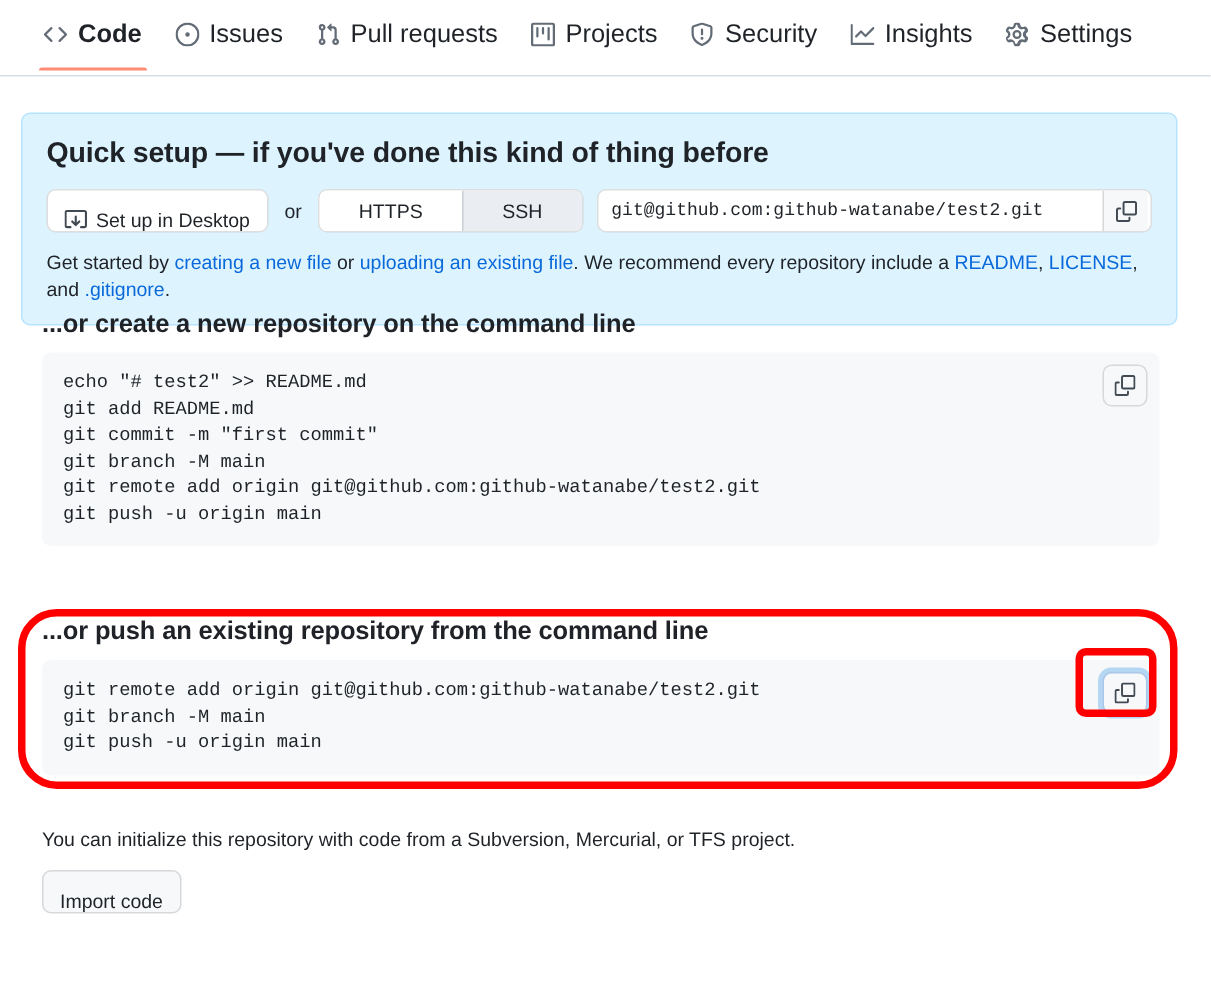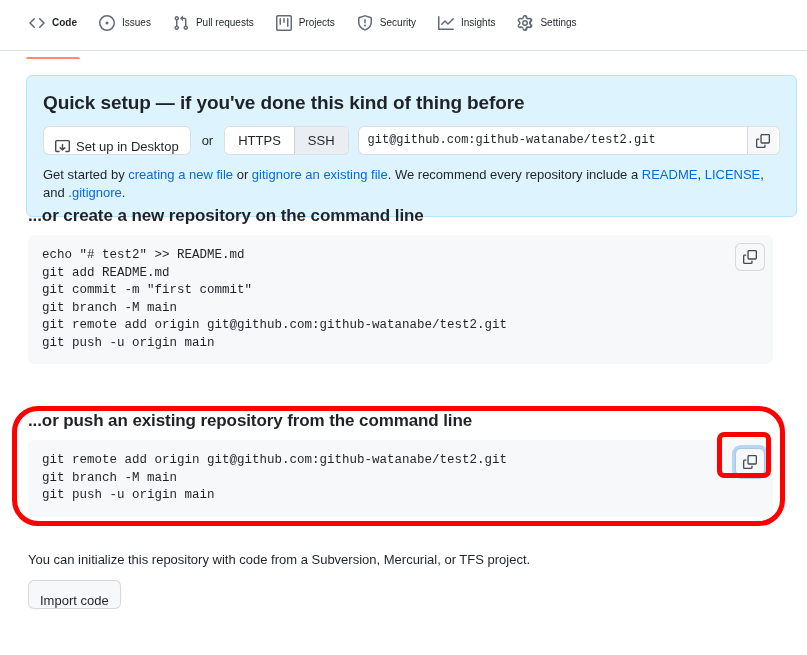--- a/index.html
+++ b/index.html
@@ -19,23 +19,23 @@
     width: 807px; height: 51px;
     border-bottom: 1px solid #d8dee4;
     display: flex;
     align-items: flex-start;
     padding-left: 18px;
   }
   .nav-item {
     display: flex;
     align-items: center;
     gap: 7px;
-    height: 59px;
+    height: 47px;
     padding: 0 11px;
-    font-size: 10px;
+    font-size: 17px;
     color: #1f2328;
     white-space: nowrap;
     position: relative;
     cursor: pointer;
     padding-top: 14px;
     align-items: flex-start;
   }
   .nav-item .lbl { line-height: 18px; }
   .nav-item.active .lbl { font-weight: bold; }
   .nav-item.active::after {
@@ -61,21 +61,21 @@
   
   .main {
     position: absolute;
     top: 51px; left: 0;
     width: 807px;
   }
 
   
   .quick-setup {
     position: absolute;
-    left: 26px; top: 24px;
+    left: 14px; top: 24px;
     width: 771px;
     background: #ddf4ff;
     border: 1px solid #b6e3ff;
     border-radius: 6px;
     padding: 16px 16px 14px 16px;
   }
   .qs-title {
     font-size: 19px;
     font-weight: bold;
     letter-spacing: -0.1px;
@@ -108,21 +108,21 @@
   .proto-group {
     display: inline-flex;
     border: 1px solid rgba(31,35,40,0.15);
     border-radius: 6px;
     overflow: hidden;
     height: 29px;
     background: #ffffff;
   }
   .proto-btn {
     font-size: 13px;
-    padding: 0 13px;
+    padding: 0 26px;
     display: inline-flex;
     align-items: center;
     background: #ffffff;
     color: #1f2328;
     cursor: pointer;
     border: 0;
     font-family: "Liberation Sans", sans-serif;
   }
   .proto-btn + .proto-btn { border-left: 1px solid rgba(31,35,40,0.15); }
   .proto-btn.selected { background: #eaeef2; font-weight: normal; }
@@ -333,21 +333,21 @@
         <span class="url-copy">
           <svg width="14" height="14" viewBox="0 0 16 16" fill="currentColor">
               <path d="M0 6.75C0 5.784.784 5 1.75 5h1.5a.75.75 0 0 1 0 1.5h-1.5a.25.25 0 0 0-.25.25v7.5c0 .138.112.25.25.25h7.5a.25.25 0 0 0 .25-.25v-1.5a.75.75 0 0 1 1.5 0v1.5A1.75 1.75 0 0 1 9.25 16h-7.5A1.75 1.75 0 0 1 0 14.25Z"></path>
               <path d="M5 1.75C5 .784 5.784 0 6.75 0h7.5C15.216 0 16 .784 16 1.75v7.5A1.75 1.75 0 0 1 14.25 11h-7.5A1.75 1.75 0 0 1 5 9.25Zm1.75-.25a.25.25 0 0 0-.25.25v7.5c0 .138.112.25.25.25h7.5a.25.25 0 0 0 .25-.25v-7.5a.25.25 0 0 0-.25-.25Z"></path>
             </svg>
         </span>
       </div>
     </div>
 
     <div class="qs-help">
-      <span>Get started by </span><a class="lnk">creating a new file</a><span> or </span><a class="lnk">gitignore an existing file</a><span>. We recommend every repository include a </span><a class="lnk">README</a><span>, </span><a class="lnk">LICENSE</a><span>, and </span><a class="lnk">.gitignore</a><span>.</span>
+      <span>Get started by </span><a class="lnk">creating a new file</a><span> or </span><a class="lnk">uploading an existing file</a><span>. We recommend every repository include a </span><a class="lnk">README</a><span>, </span><a class="lnk">LICENSE</a><span>, and </span><a class="lnk">.gitignore</a><span>.</span>
     </div>
   </div>
 
   <div class="section" style="top:155px;">
     <div class="sec-title">...or create a new repository on the command line</div>
     <div class="code-box">
       <div class="code-line">echo "# test2" &gt;&gt; README.md</div>
       <div class="code-line">git add README.md</div>
       <div class="code-line">git commit -m "first commit"</div>
       <div class="code-line">git branch -M main</div>

